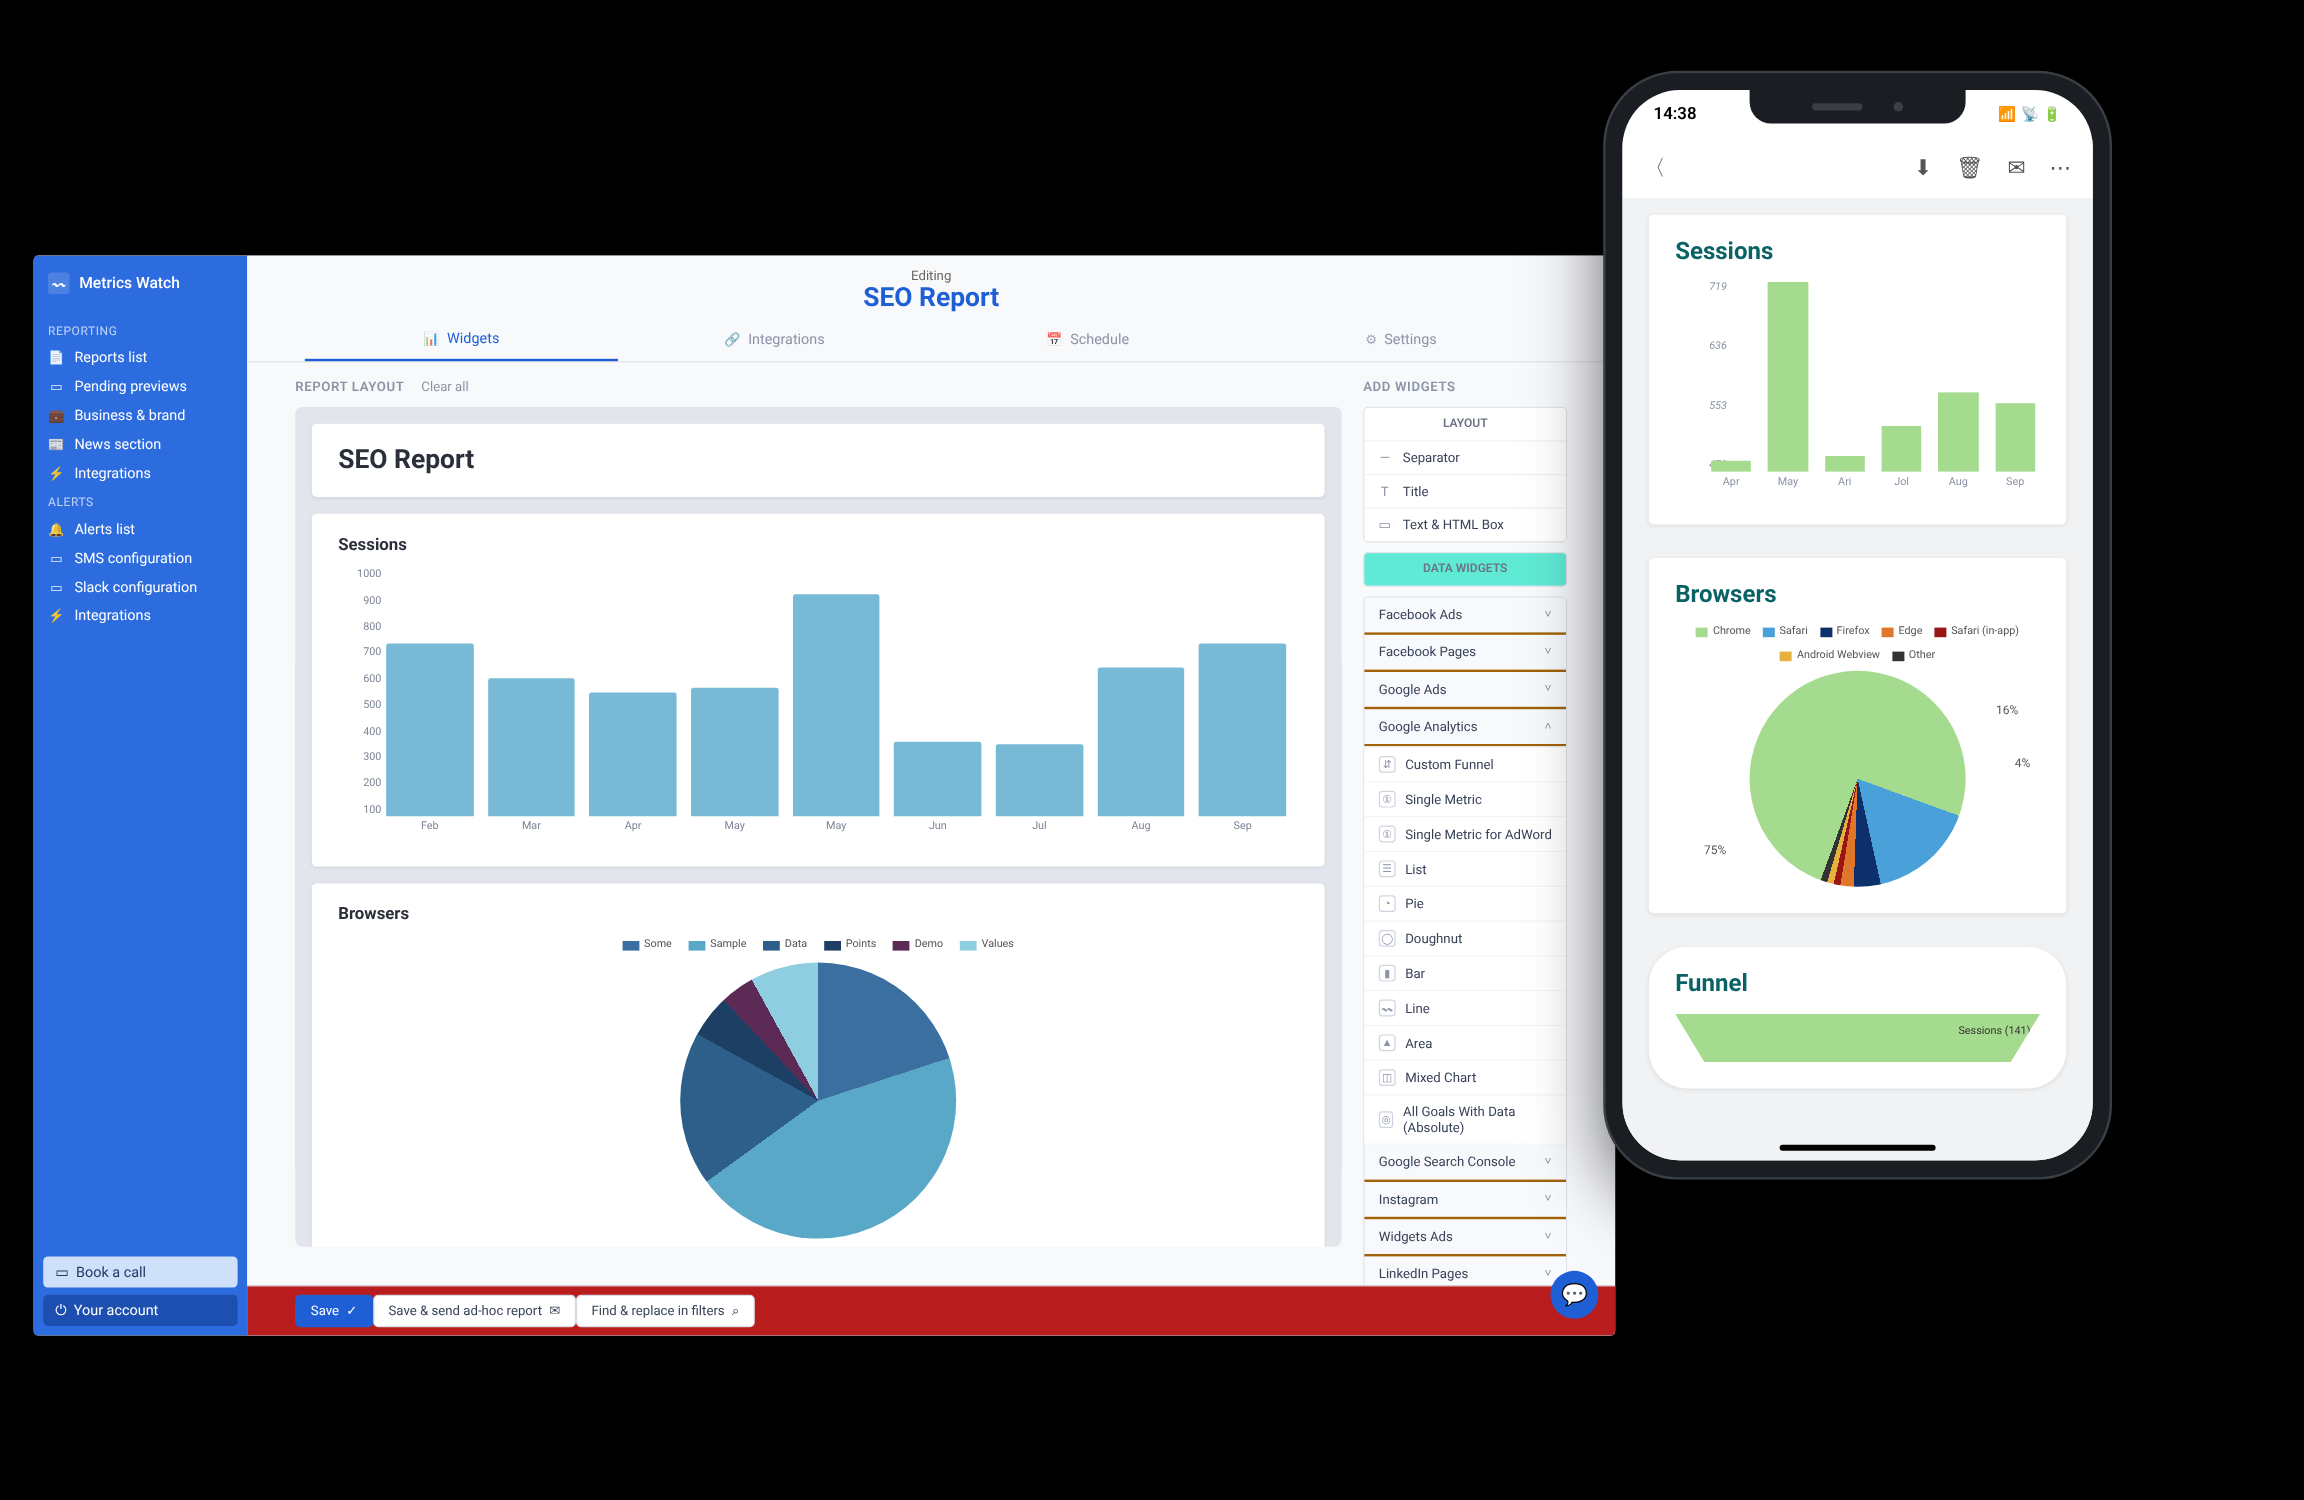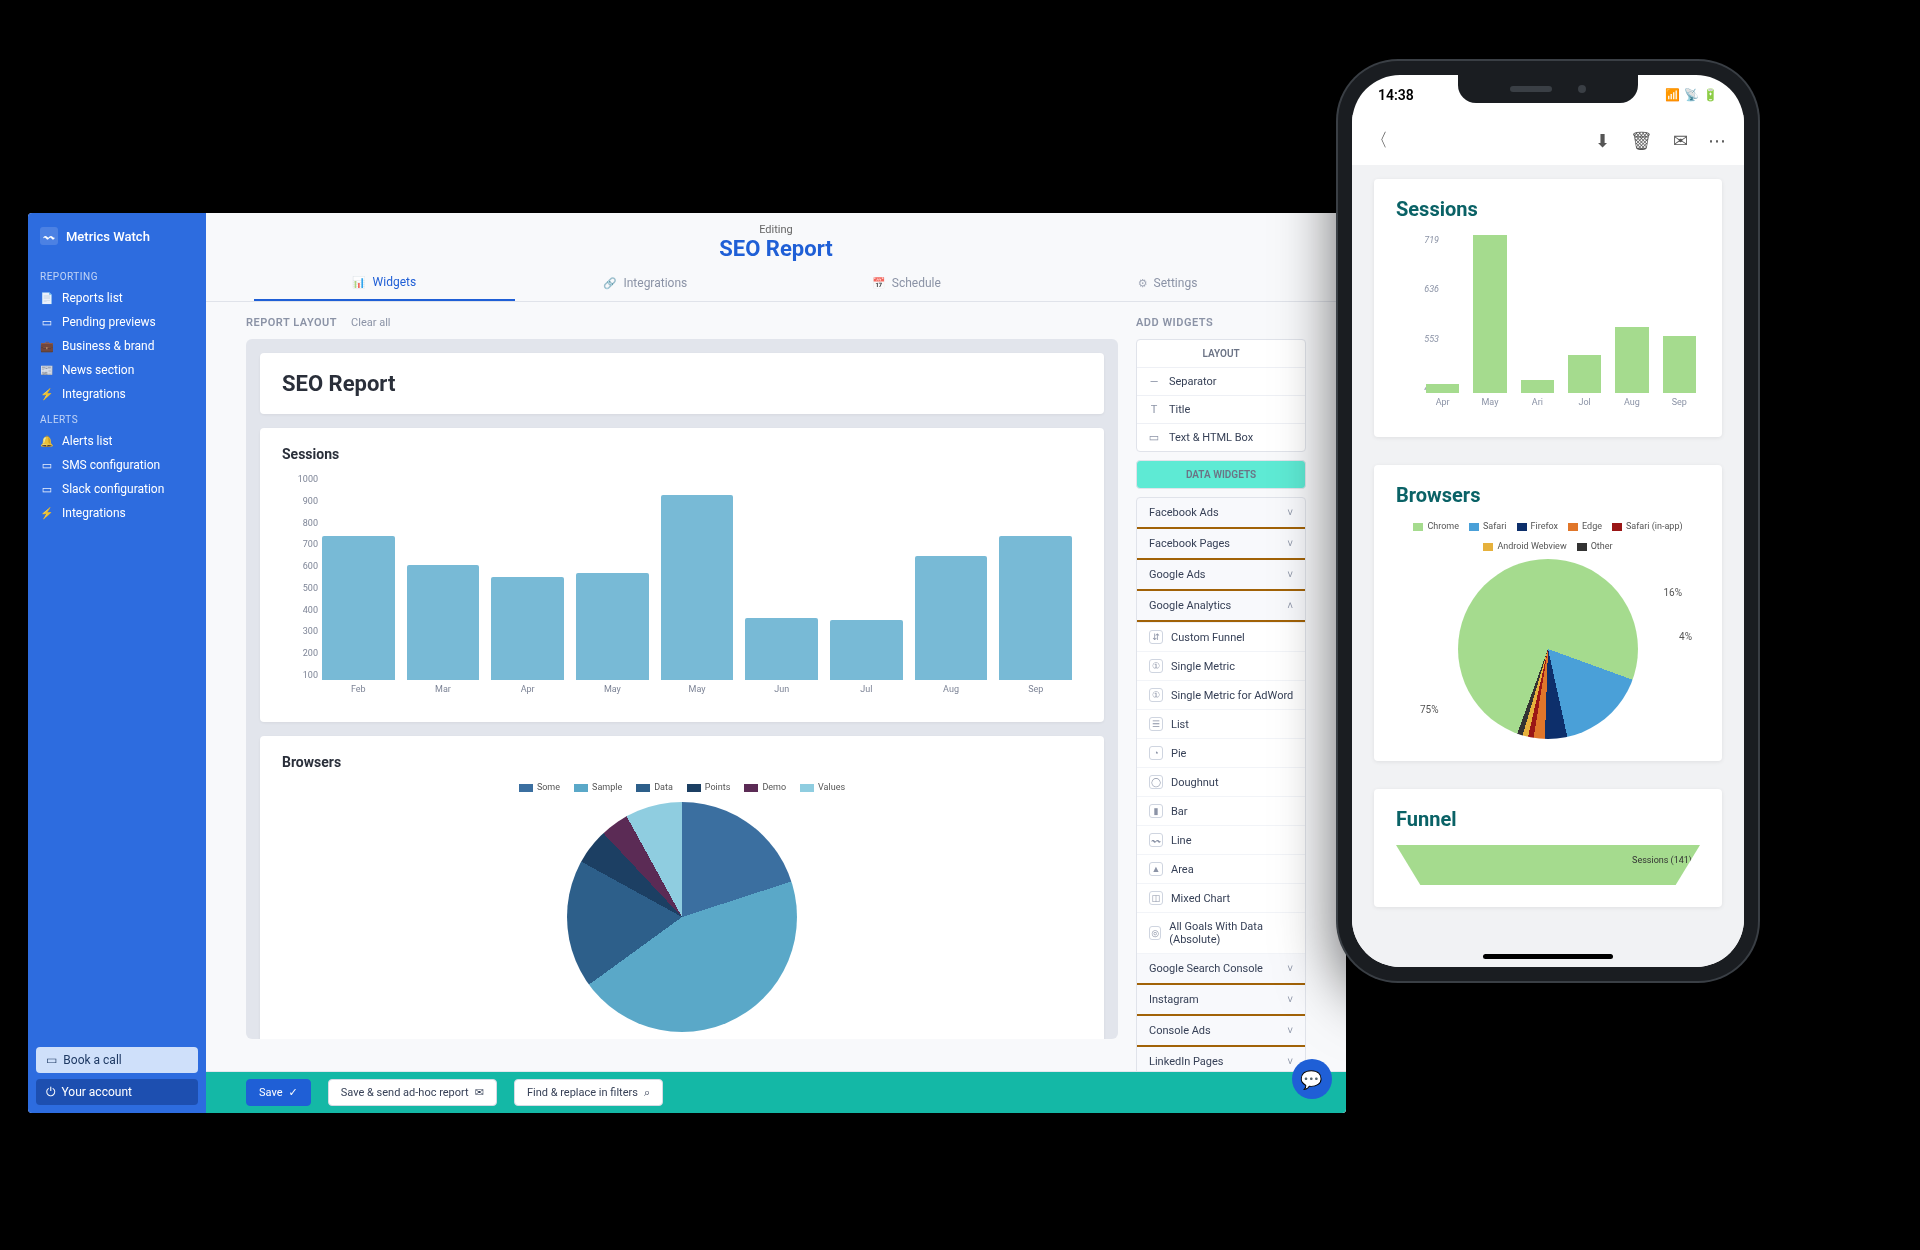--- a/index.html
+++ b/index.html
@@ -52,21 +52,21 @@
 .widget-row { display:flex; align-items:center; gap:8px; padding:7px 10px; border-top:1px solid #eef0f5; cursor:pointer; color:#374157;}
 .widget-row .wicon{width:14px; color:#8b93a6; font-size:11px; text-align:center;}
 .accordion { background:#f8f9fc; border:1px solid #e0e3ea; border-radius:4px; font-size:11px;}
 .acc-item { display:flex; align-items:center; justify-content:space-between; padding:8px 12px; border-bottom:2px solid #a16207; cursor:pointer; color:#374157;}
 .acc-item:last-child{border-bottom:none;}
 .chev{font-size:10px; color:#8b93a6;}
 .sub-list{background:#fff; border-top:1px solid #eef0f5;}
 .sub-row { display:flex; align-items:center; gap:8px; padding:7px 10px 7px 12px; border-bottom:1px solid #f2f4f8; font-size:11px; color:#374157; cursor:pointer;}
 .sub-row .wicon{width:14px; height:14px; border:1px solid #cfd5e0; border-radius:3px; display:inline-flex; align-items:center; justify-content:center; font-size:9px; color:#8b93a6;}
 
-.bottom-bar { position:absolute; left:178px; right:0; bottom:0; height:42px; background:#14b8a6; border-top:1px solid #e3e6ee; display:flex; align-items:center; padding:0 40px; gap:17px;}
+.bottom-bar { position:absolute; left:178px; right:0; bottom:0; height:42px; background:#b91c1c; border-top:1px solid #e3e6ee; display:flex; align-items:center; padding:0 40px; gap:0;}
 .btn { font-size:11px; padding:6px 12px; border-radius:4px; border:1px solid #d5dae4; background:#fff; color:#374157; cursor:pointer; display:inline-flex; align-items:center; gap:6px;}
 .btn.primary { background:#1f5fd6; border-color:#1f5fd6; color:#fff;}
 
 .chat-fab { position:absolute; right:14px; bottom:14px; width:40px; height:40px; border-radius:50%; background:#1f5fd6; color:#fff; display:flex; align-items:center; justify-content:center; font-size:18px;}
 
 
 .phone { position:absolute; left:1338px; top:61px; width:420px; height:920px; background:#1a1d21; border-radius:60px; padding:14px; box-shadow:0 0 0 2px #3a3f45, 0 20px 60px rgba(0,0,0,.6);}
 .phone-inner { width:100%; height:100%; background:#fff; border-radius:48px; overflow:hidden; position:relative;}
 .notch { position:absolute; top:0; left:50%; transform:translateX(-50%); width:180px; height:28px; background:#1a1d21; border-radius:0 0 18px 18px; z-index:5; display:flex; align-items:center; justify-content:center; gap:26px;}
 .notch::before{content:""; width:42px; height:6px; background:#3a3f45; border-radius:3px;}
@@ -349,21 +349,21 @@
             </div>
             <div class="acc-item">
               <span>Google Search Console</span>
               <span class="chev">˅</span>
             </div>
             <div class="acc-item">
               <span>Instagram</span>
               <span class="chev">˅</span>
             </div>
             <div class="acc-item">
-              <span>Console Ads</span>
+              <span>Widgets Ads</span>
               <span class="chev">˅</span>
             </div>
             <div class="acc-item">
               <span>LinkedIn Pages</span>
               <span class="chev">˅</span>
             </div>
             <div class="acc-item">
               <span>Mailchimp</span>
               <span class="chev">˅</span>
             </div>
@@ -470,21 +470,21 @@
               <span>Other</span>
             </span>
           </div>
         <div class="p-pie-wrap">
           <div class="p-pie" id="p-pie" style="background: conic-gradient(from 200deg, rgb(165, 219, 142) 0deg, rgb(165, 219, 142) 270deg, rgb(74, 160, 216) 270deg, rgb(74, 160, 216) 327.6deg, rgb(13, 47, 107) 327.6deg, rgb(13, 47, 107) 342deg, rgb(224, 118, 42) 342deg, rgb(224, 118, 42) 349.2deg, rgb(154, 22, 22) 349.2deg, rgb(154, 22, 22) 352.8deg, rgb(230, 177, 60) 352.8deg, rgb(230, 177, 60) 356.4deg, rgb(51, 51, 51) 356.4deg, rgb(51, 51, 51) 360deg);"></div>
           <span class="pct-lbl" style="left:24px; bottom:24px;">75%</span>
           <span class="pct-lbl" style="right:18px; top:28px;">16%</span>
           <span class="pct-lbl" style="right:8px; top:72px;">4%</span>
         </div>
       </div>
-      <div class="pcard" style="">
+      <div class="pcard" style="border-radius:32px;">
         <h3>Funnel</h3>
         <div class="funnel-tri">
           <span class="funnel-lbl">Sessions (141)</span>
         </div>
       </div>
     </div>
     <div class="home-ind"></div>
   </div>
 </div>
 

